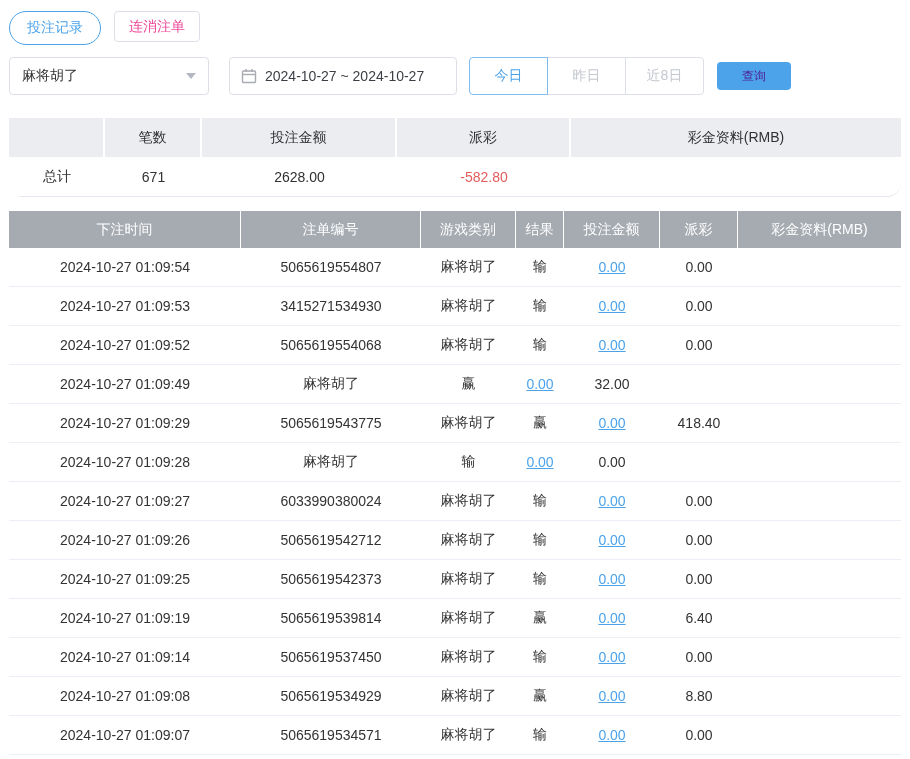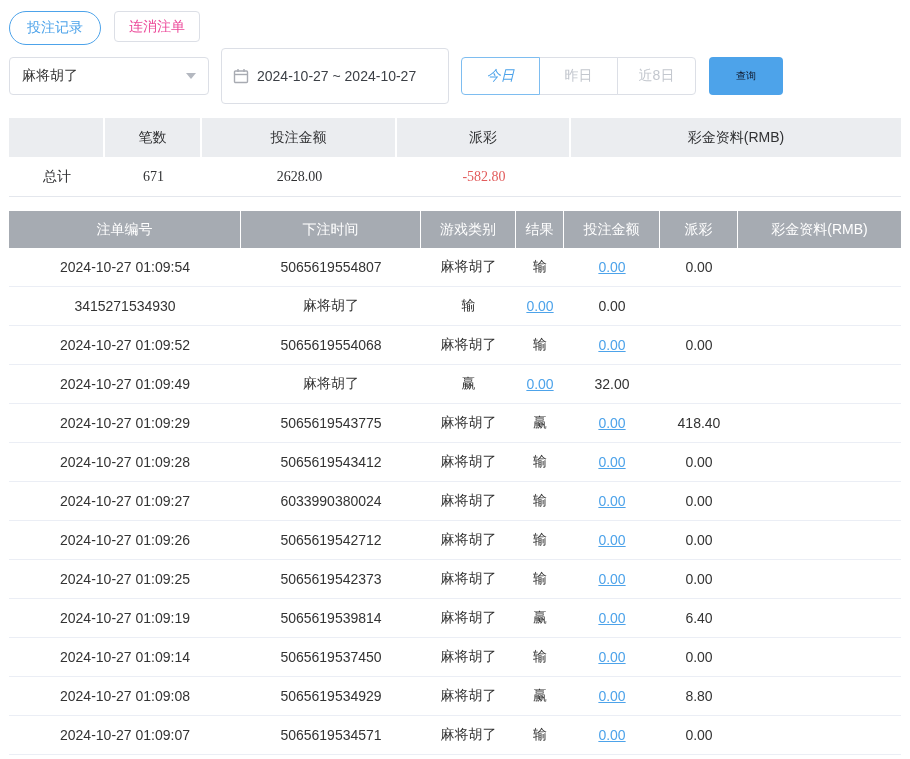--- a/index.html
+++ b/index.html
@@ -28,55 +28,56 @@
   .select {
     width: 200px; height: 38px; border: 1px solid #dcdfe6; border-radius: 4px;
     display: flex; align-items: center; justify-content: space-between;
     padding: 0 12px; cursor: pointer; color: #333;
   }
   .caret {
     width: 0; height: 0; border-left: 5px solid transparent;
     border-right: 5px solid transparent; border-top: 6px solid #b4b8c0;
   }
   .date-input {
-    width: 228px; height: 56px; border: 1px solid #dcdfe6; border-radius: 4px;
+    width: 228px; height: 38px; border: 1px solid #dcdfe6; border-radius: 4px;
     display: flex; align-items: center; gap: 8px; padding: 0 11px;
-    margin-left: 12px; cursor: pointer; color: #3b3f45;
+    margin-left: 20px; cursor: pointer; color: #3b3f45;
   }
   .cal-icon { display: inline-flex; }
   .btn-group { display: flex; margin-left: 12px; }
   .qbtn {
     width: 79px; height: 38px; background: #fff; border: 1px solid #dcdfe6;
     color: #c3c7ce; font-size: 14px; font-family: inherit; cursor: pointer;
     margin-left: -1px;
   }
-  .qbtn:first-child { border-radius: 4px 0 0 4px; margin-left: 0; font-style: italic; }
+  .qbtn:first-child { border-radius: 4px 0 0 4px; margin-left: 0; }
   .qbtn:last-child { border-radius: 0 4px 4px 0; }
   .qbtn-active { color: #4da3ea; border-color: #7ebdf0; position: relative; z-index: 1; }
   .search-btn {
-    width: 74px; height: 38px; margin-left: 13px; border: none; border-radius: 4px;
-    background: #4da3ea; color: #0f172a; font-size: 10px; font-family: inherit; cursor: pointer;
+    width: 74px; height: 28px; margin-left: 13px; border: none; border-radius: 4px;
+    background: #4da3ea; color: #4c1d95; font-size: 12px; font-family: inherit; cursor: pointer;
   }
 
   
   .summary { margin-top: 23px; width: 892px; }
   .summary-head, .summary-row {
     display: grid;
     grid-template-columns: 96px 97px 195px 174px 1fr;
+    border-radius: 14px;
   }
   .sh-cell {
     height: 39px; background: #ebedf0; color: #303133;
     display: flex; align-items: center; justify-content: center;
     border-right: 2px solid #fff;
   }
   .sh-cell:last-child { border-right: none; }
   .summary-row { border-bottom: 1px solid #e4e7ed; }
   .s-cell {
     height: 39px; display: flex; align-items: center; justify-content: center;
-    background: #fff; color: #303133; font-family: Liberation Serif, serif;
+    background: #fff; color: #303133;
   }
   .red { color: #e25c5c; }
 
   
   .table { margin-top: 14px; width: 892px; }
   .t-head, .t-row {
     display: grid;
     grid-template-columns: 232px 180px 95px 48px 96px 78px 1fr;
   }
   .th-cell {
@@ -137,42 +138,43 @@
     <div class="summary-row">
       <div class="s-cell">总计</div>
       <div class="s-cell">671</div>
       <div class="s-cell">2628.00</div>
       <div class="s-cell red">-582.80</div>
     </div>
   </div>
 
   <div class="table">
     <div class="t-head">
+      <div class="th-cell">下注时间</div>
       <div class="th-cell">注单编号</div>
-      <div class="th-cell">下注时间</div>
       <div class="th-cell">游戏类别</div>
       <div class="th-cell">结果</div>
       <div class="th-cell">投注金额</div>
       <div class="th-cell">派彩</div>
       <div class="th-cell">彩金资料(RMB)</div>
     </div>
     <div class="t-body">
   <div class="t-row">
     <div class="t-cell">2024-10-27 01:09:54</div>
     <div class="t-cell">5065619554807</div>
     <div class="t-cell">麻将胡了</div>
     <div class="t-cell">输</div>
     <div class="t-cell">
             <a class="bet-link">0.00</a>
           </div>
     <div class="t-cell">0.00</div>
     <div class="t-cell"></div>
   </div>
 
   <div class="t-row">
+    <div class="t-cell">2024-10-27 01:09:53</div>
     <div class="t-cell">3415271534930</div>
     <div class="t-cell">麻将胡了</div>
     <div class="t-cell">输</div>
     <div class="t-cell">
             <a class="bet-link">0.00</a>
           </div>
     <div class="t-cell">0.00</div>
     <div class="t-cell"></div>
   </div>
 
@@ -206,21 +208,20 @@
     <div class="t-cell">赢</div>
     <div class="t-cell">
             <a class="bet-link">0.00</a>
           </div>
     <div class="t-cell">418.40</div>
     <div class="t-cell"></div>
   </div>
 
   <div class="t-row">
     <div class="t-cell">2024-10-27 01:09:28</div>
-    <div class="t-cell">5065619543412</div>
     <div class="t-cell">麻将胡了</div>
     <div class="t-cell">输</div>
     <div class="t-cell">
             <a class="bet-link">0.00</a>
           </div>
     <div class="t-cell">0.00</div>
     <div class="t-cell"></div>
   </div>
 
   <div class="t-row">

